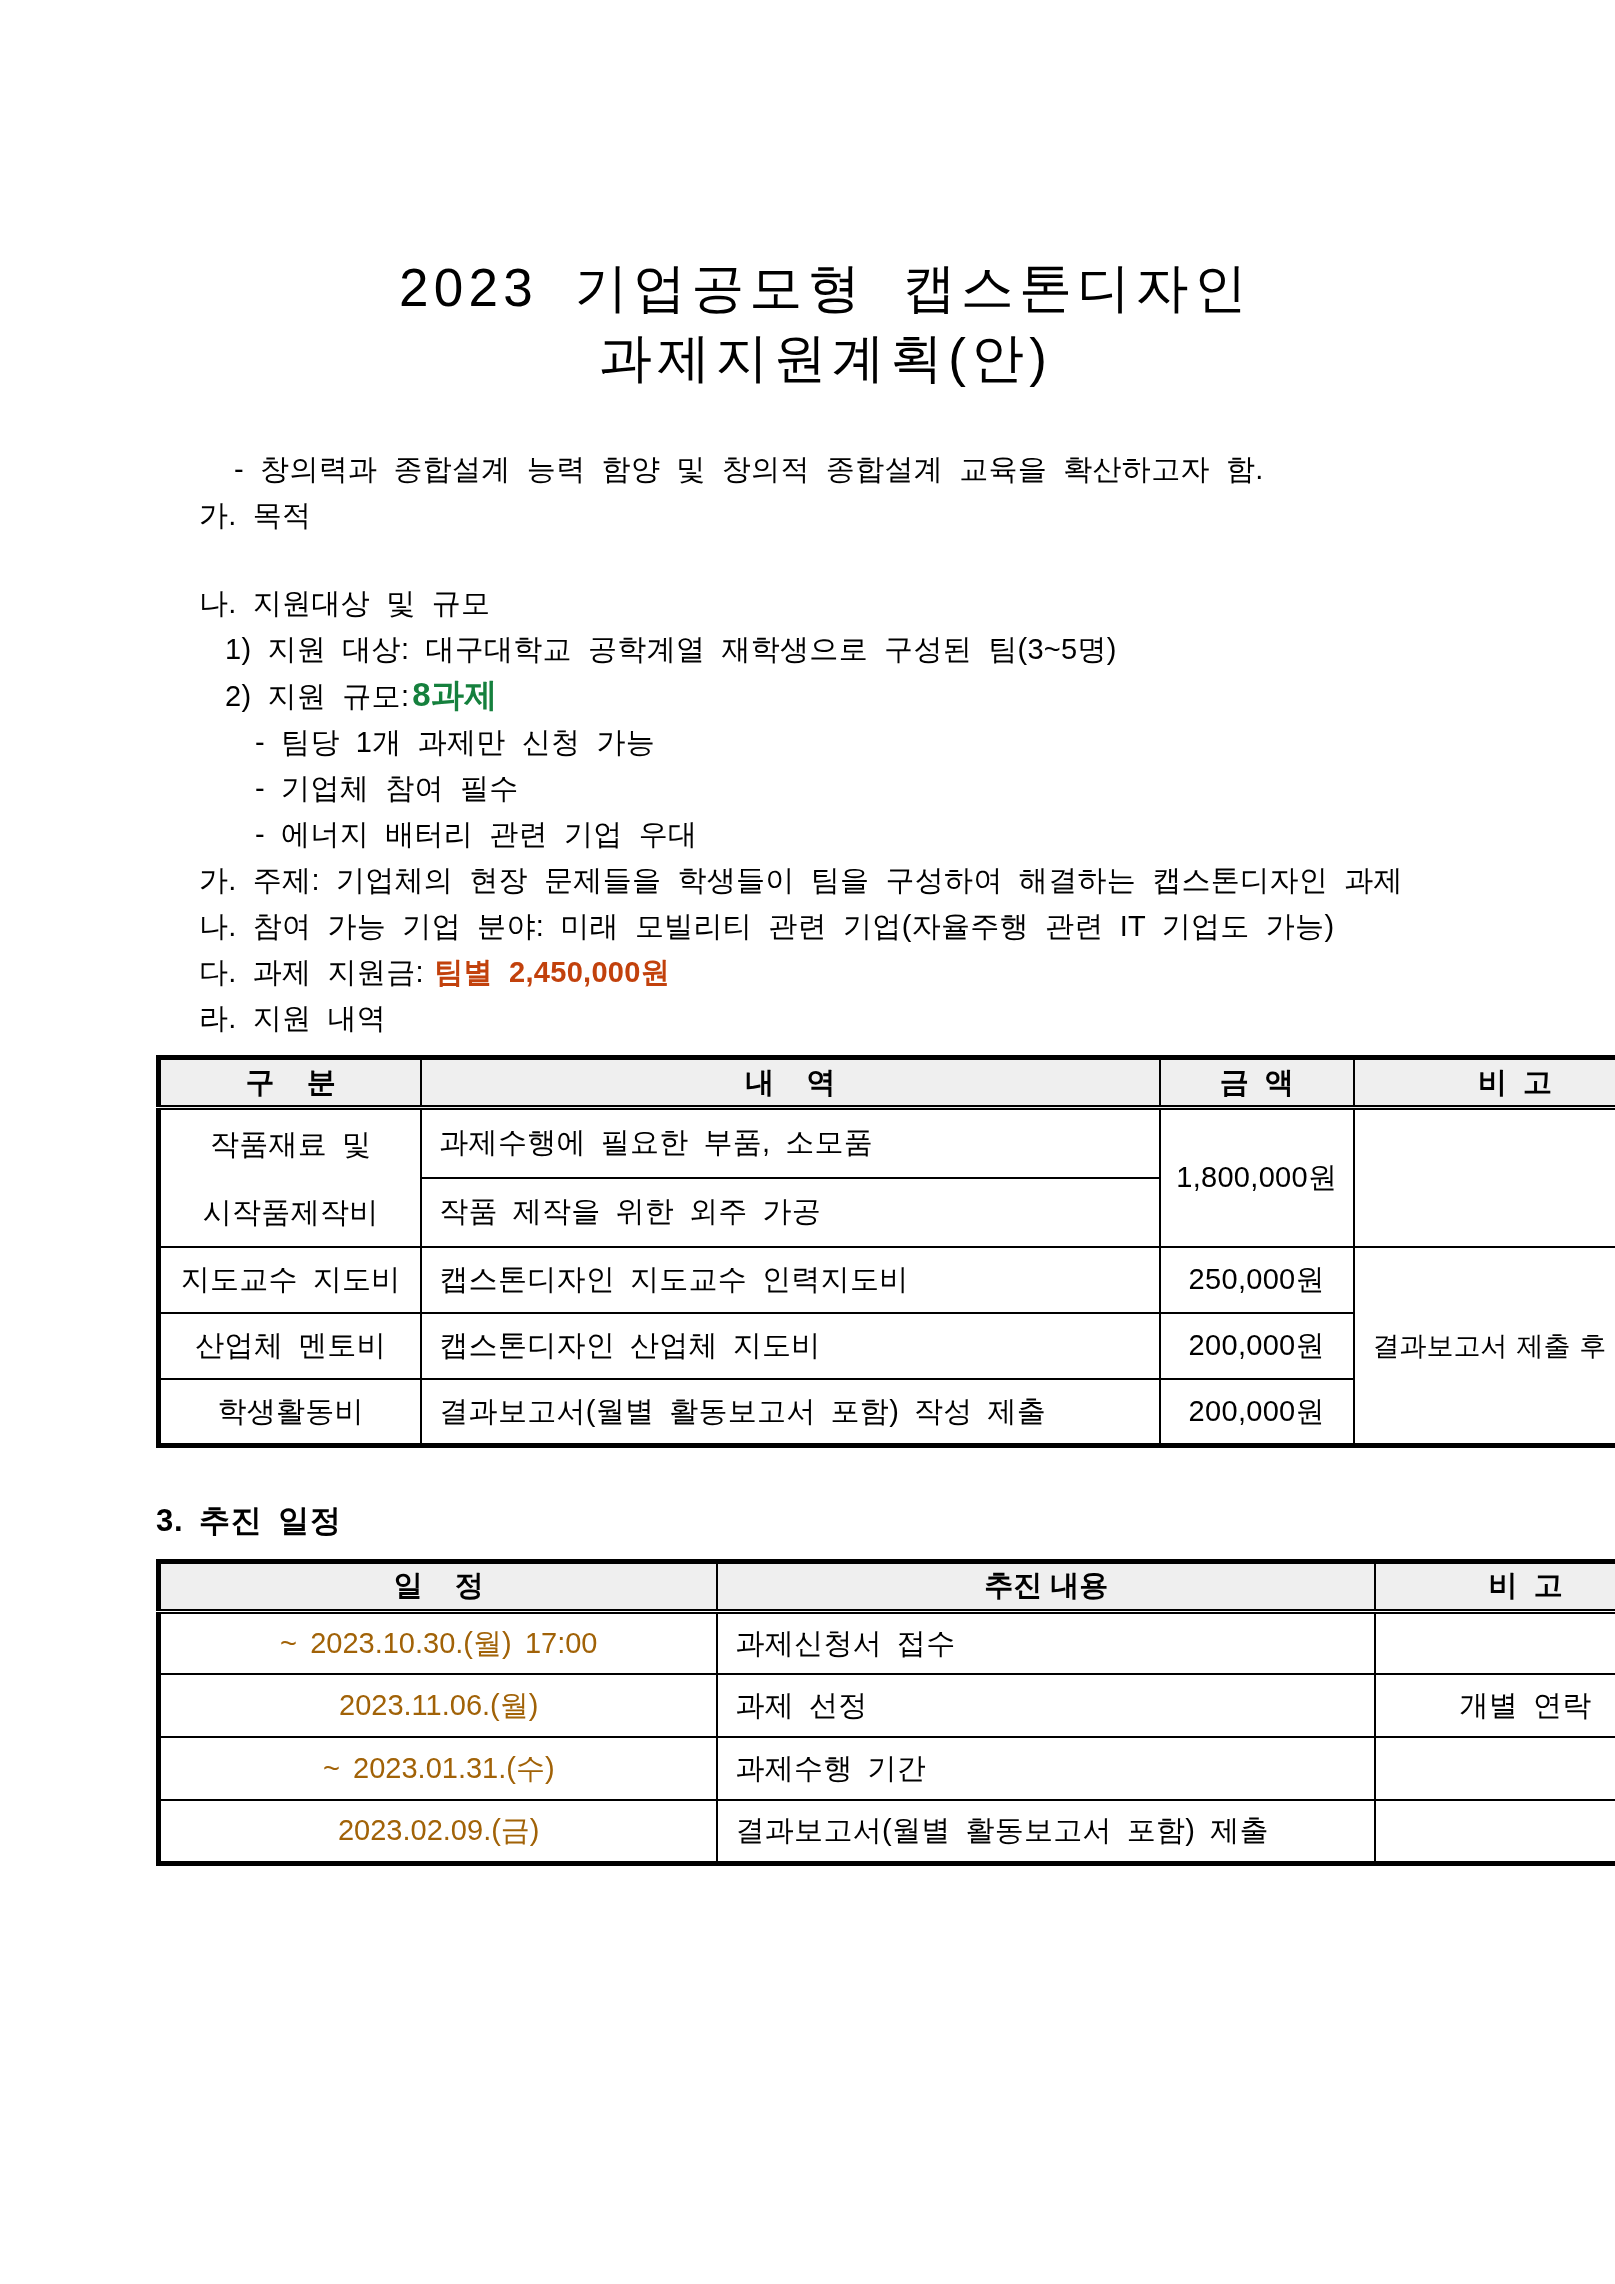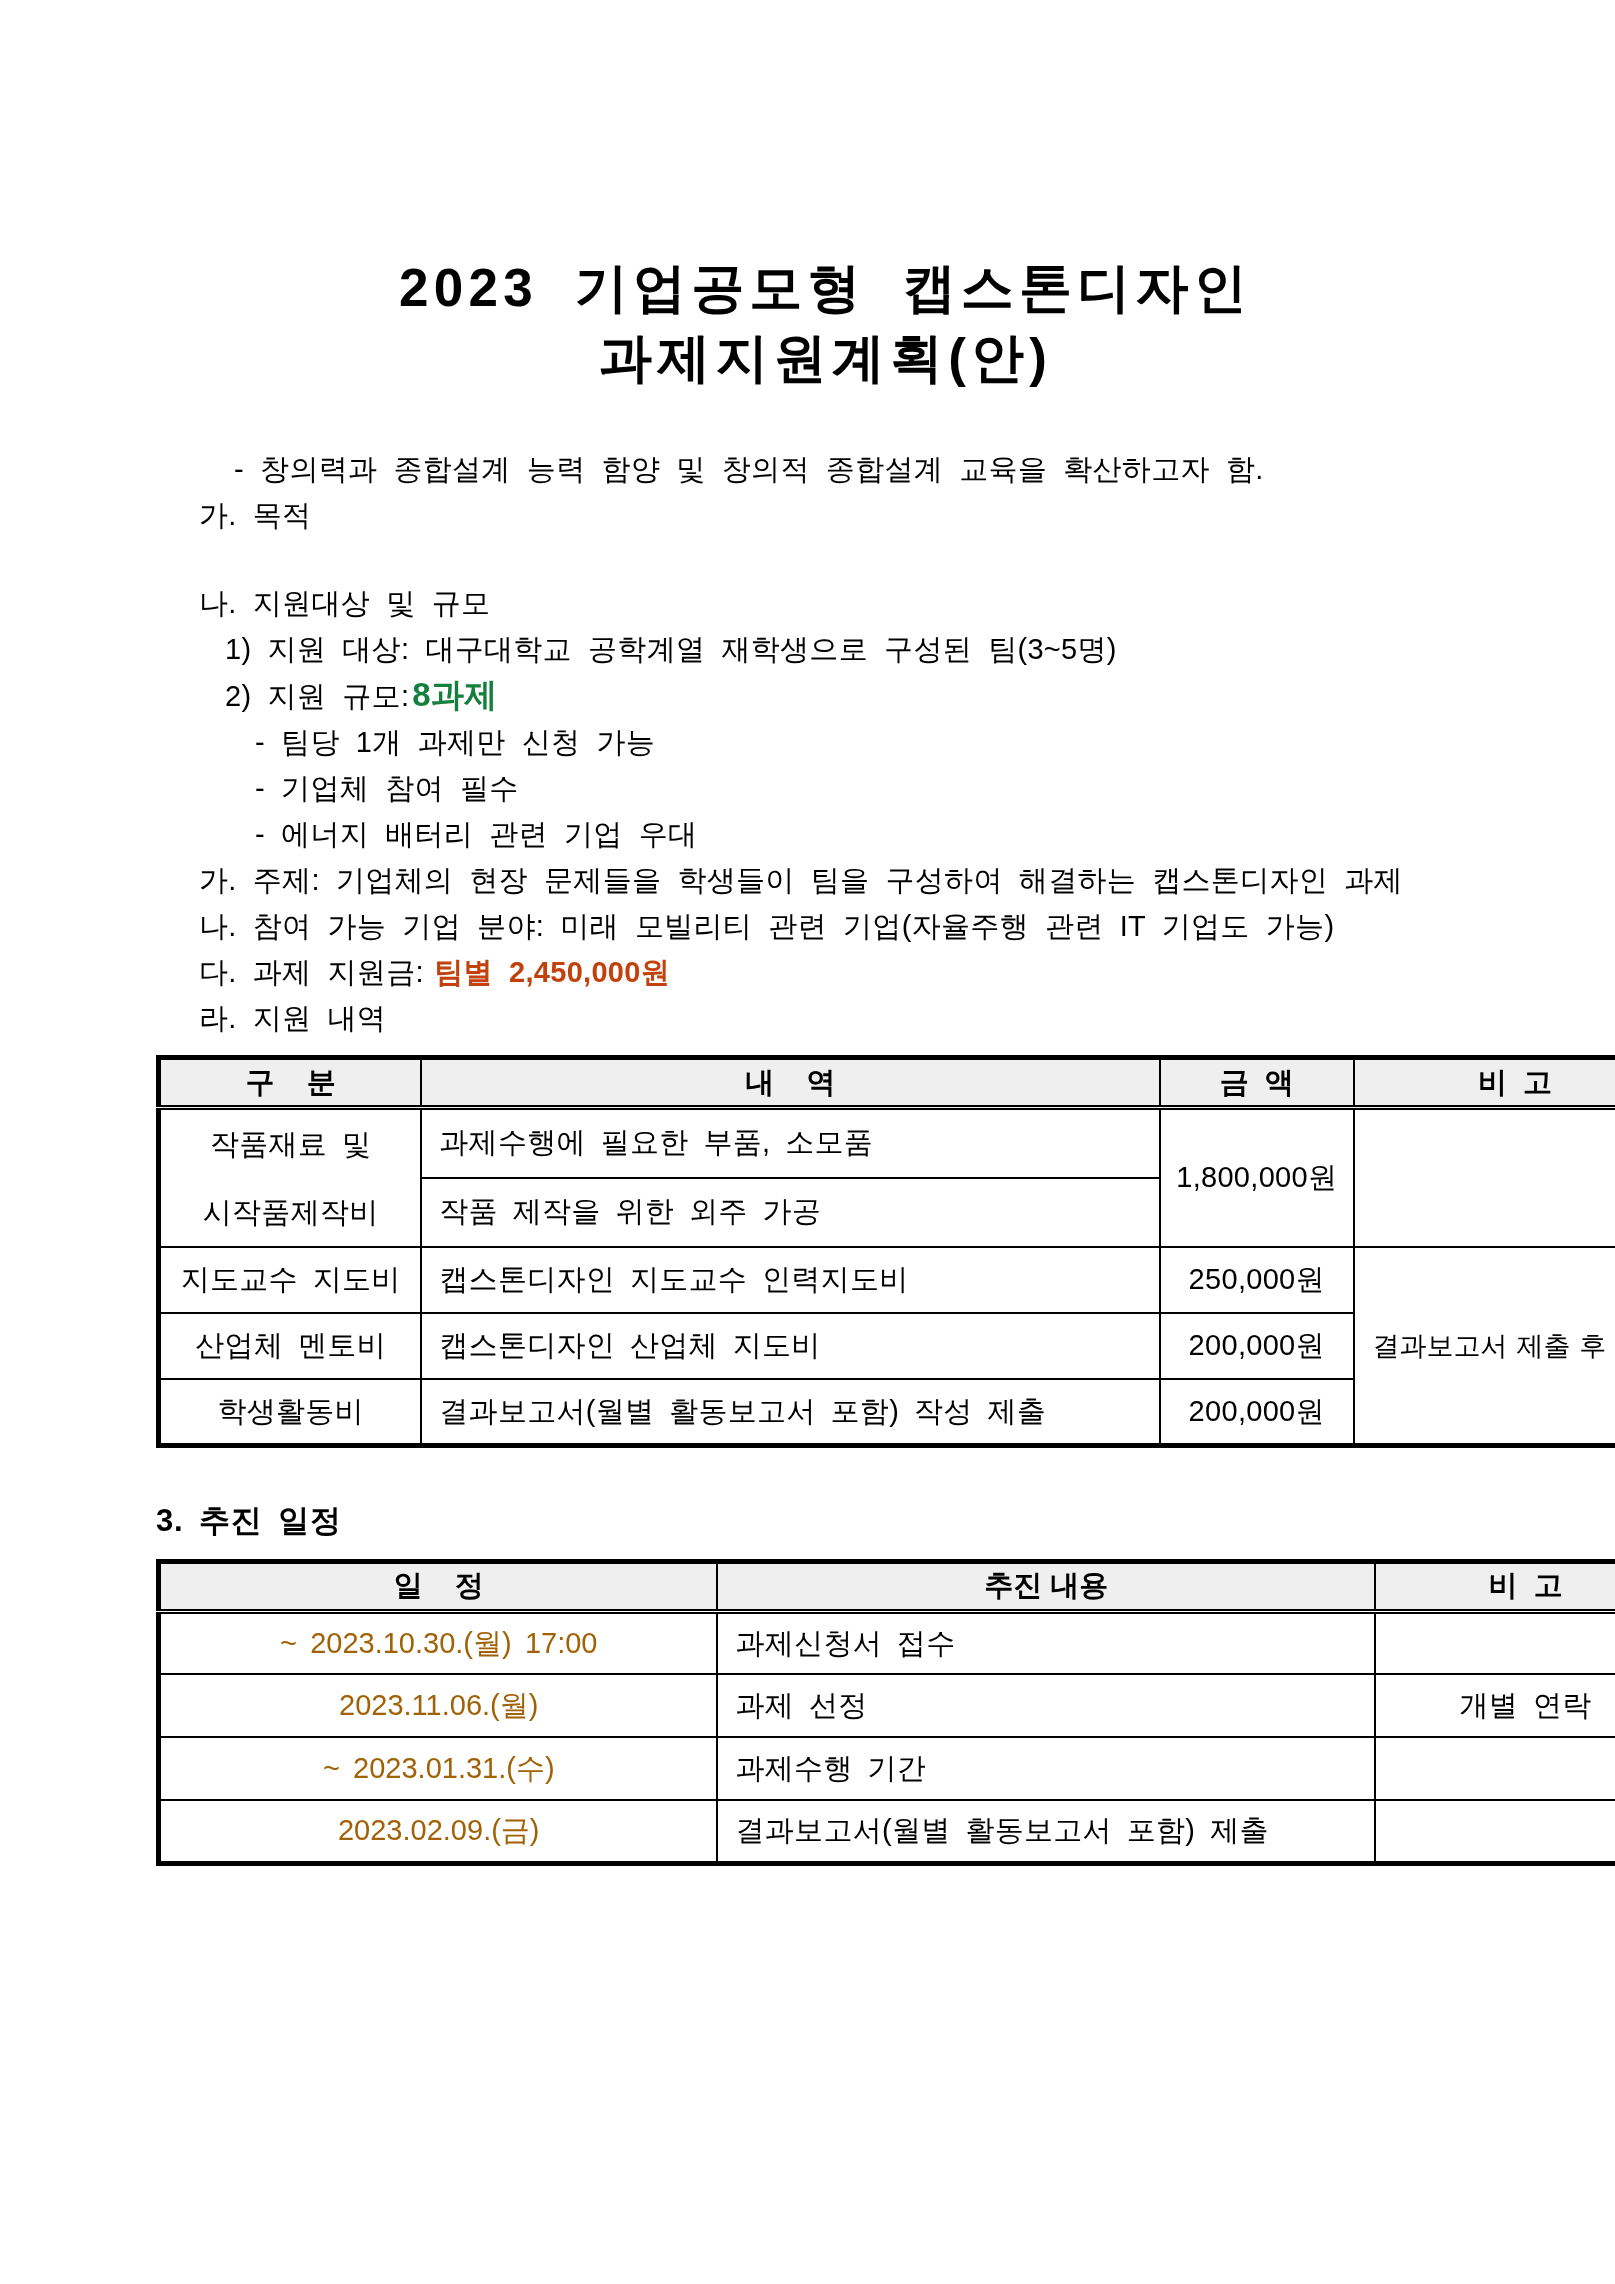--- a/index.html
+++ b/index.html
@@ -12,21 +12,21 @@
     color:#000000;
     font-family:"Liberation Sans","DejaVu Sans",sans-serif;
     overflow:hidden;
   }
   .content { padding:253px 121px 0 156px; }
 
   
   .doc-title {
     text-align:center;
     font-size:53px;
-    font-weight:bold;
+    font-weight:normal;
     line-height:70px;
     letter-spacing:5.2px;
     word-spacing:17px;
     margin-bottom:53px;
   }
 
   
   .sec-heading {
     font-size:31px;
     font-weight:bold;

